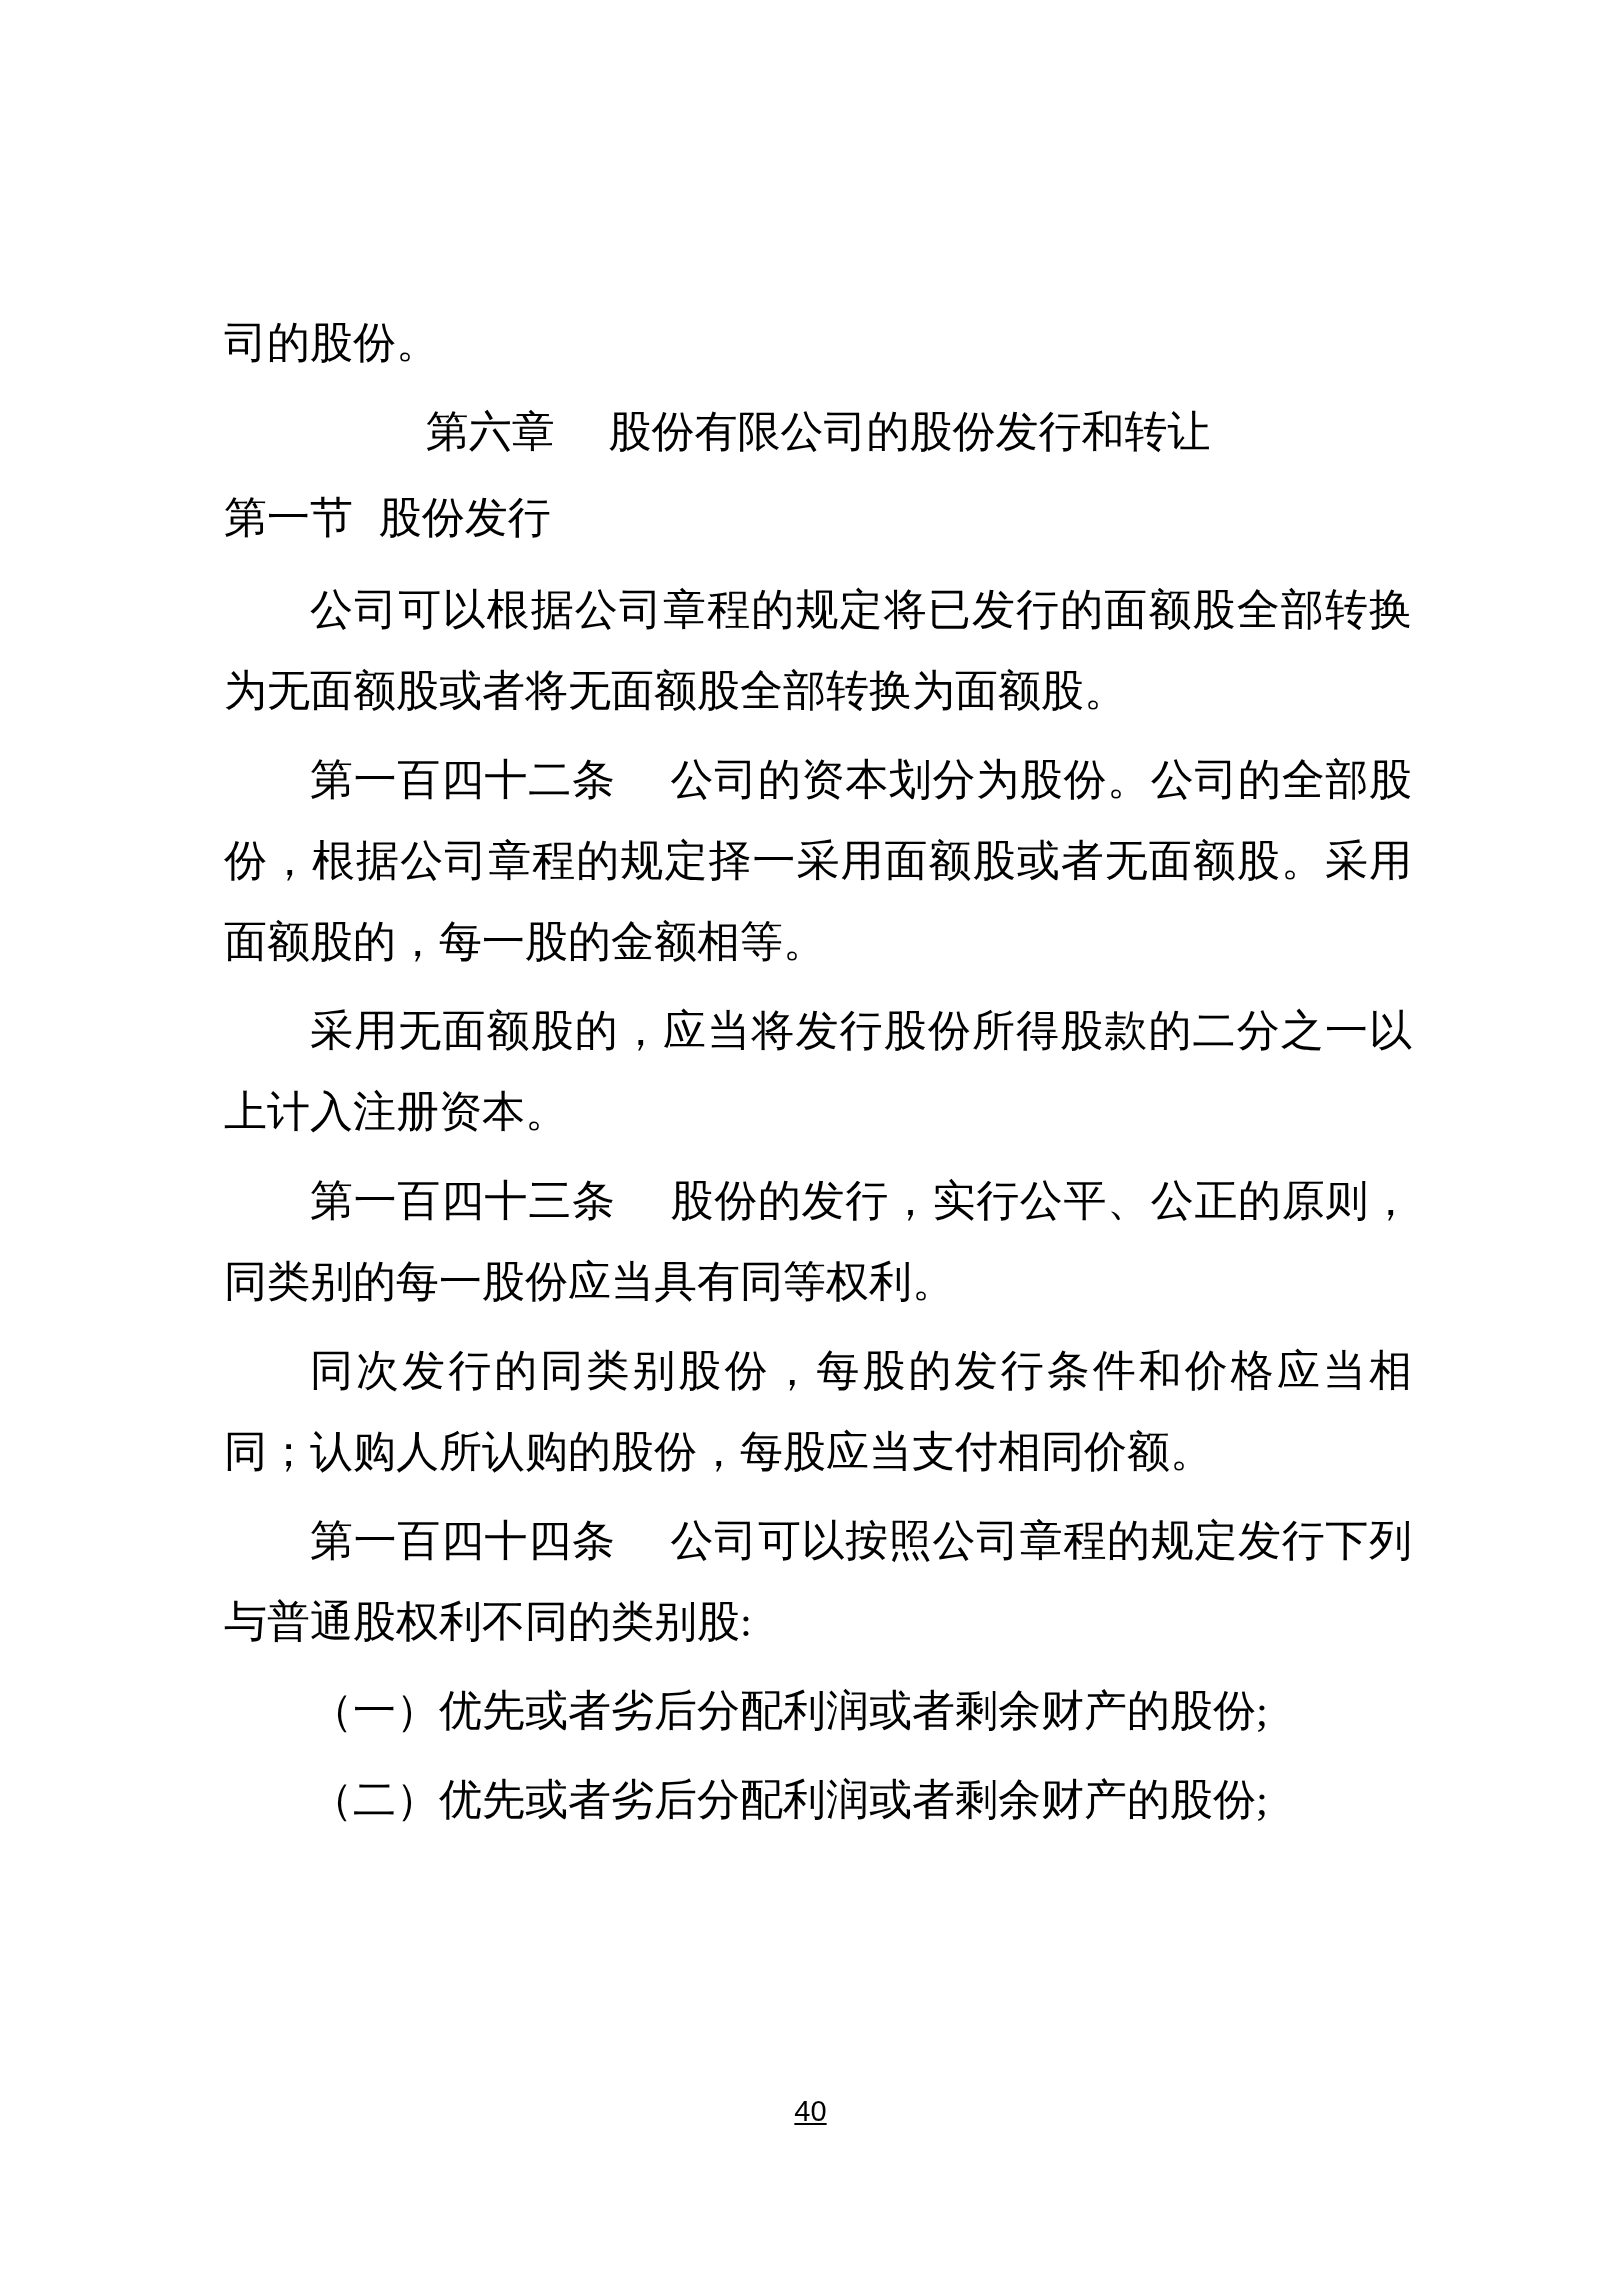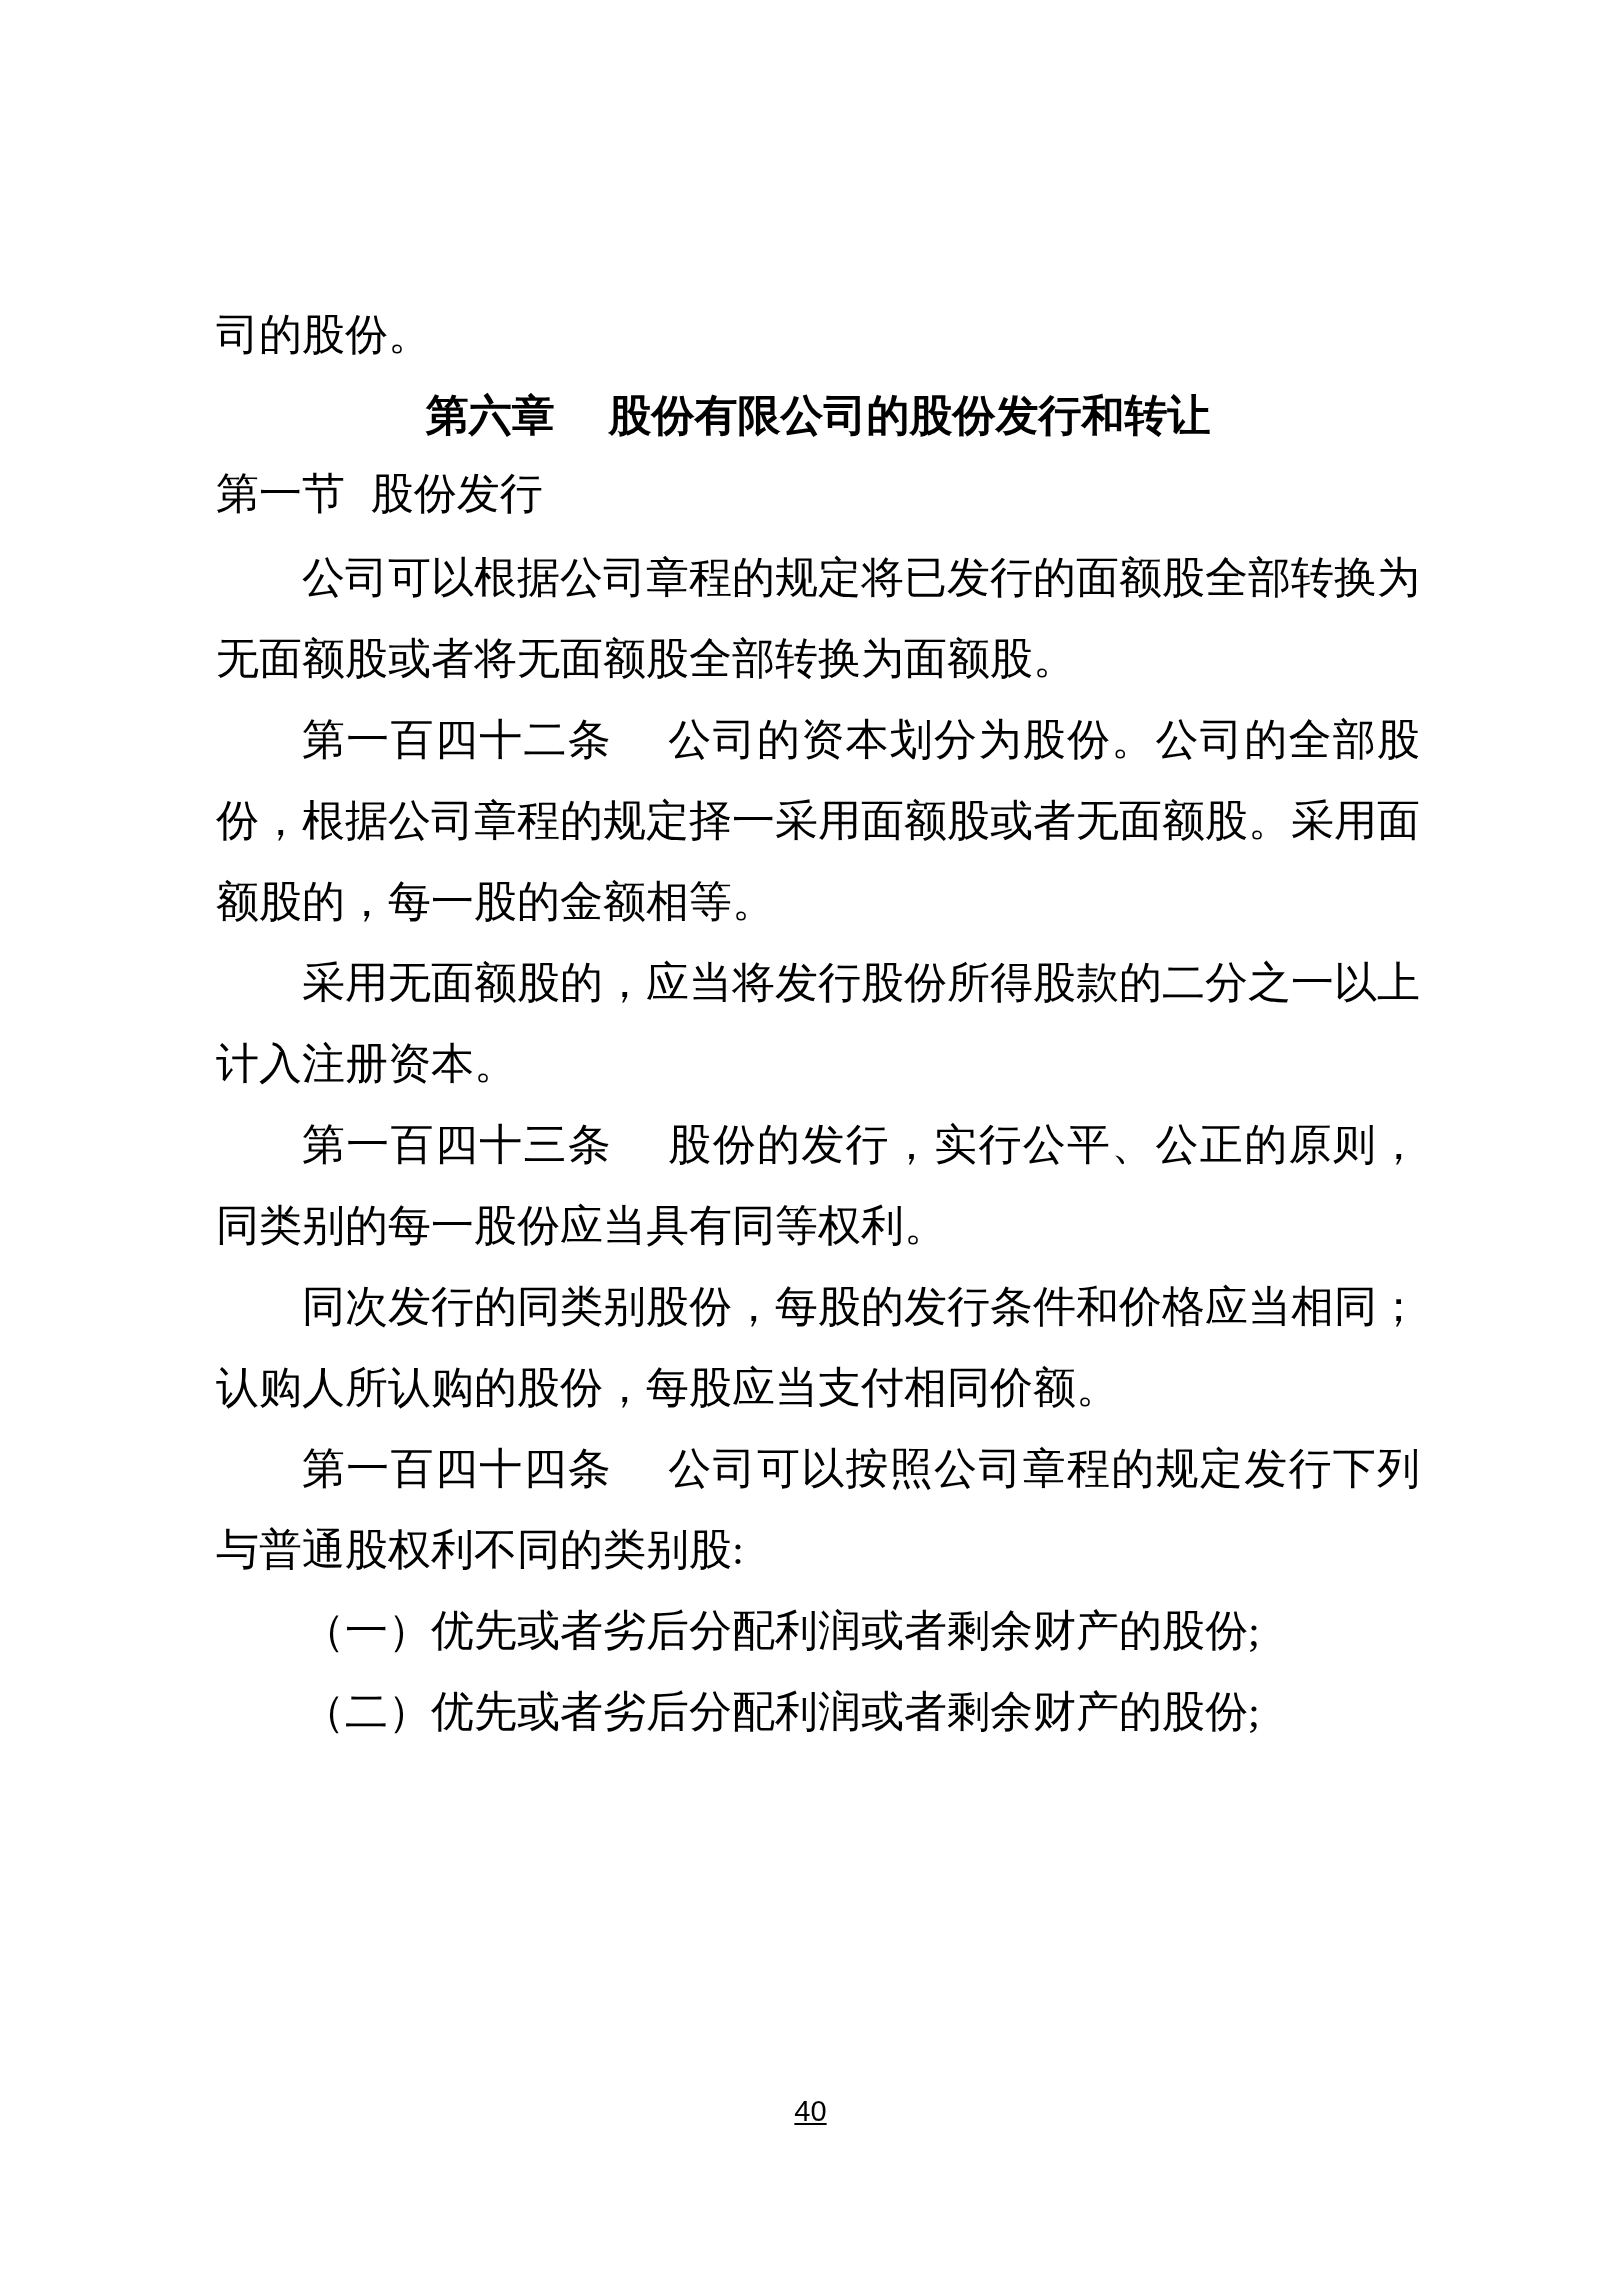--- a/index.html
+++ b/index.html
@@ -23,31 +23,31 @@
     position: absolute;
     left: 216px;
     top: 294px;
     width: 1204px;
     font-family: "Liberation Serif", "DejaVu Serif", serif;
     font-size: 43px;
     line-height: 81px;
     text-align: justify;
   }
   .content p {
-    margin: 0;
+    margin: 8px;
     padding: 0;
   }
   p.para-body {
     text-indent: 2em;
   }
   p.para-continuation {
     text-indent: 0;
   }
   p.para-chapter {
-    font-weight: bold;
+    font-weight: normal;
     text-align: center;
     text-indent: 0;
   }
   p.para-section {
     text-indent: 0;
     text-align: left;
     font-family: Liberation Mono, monospace;
   }
   .page-number {
     position: absolute;

